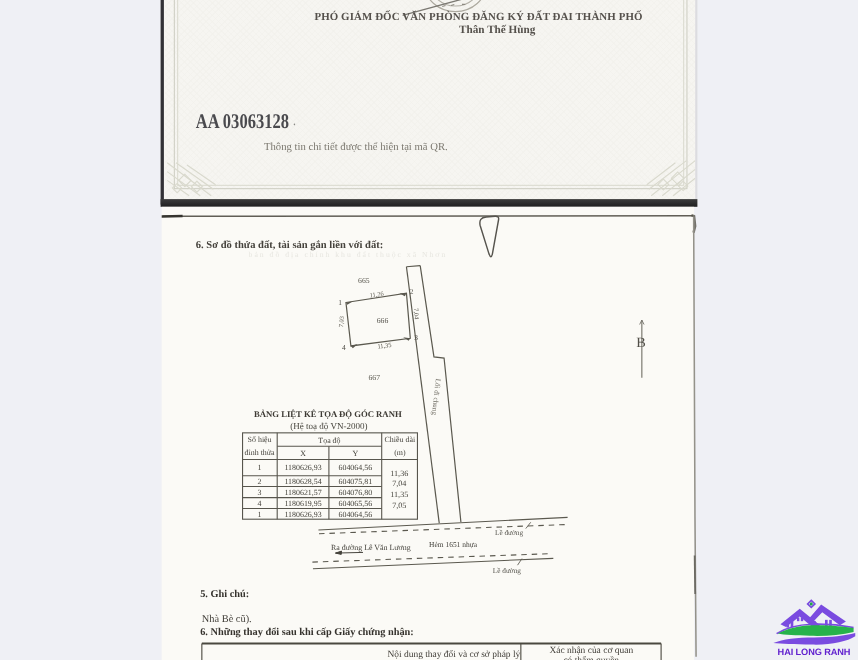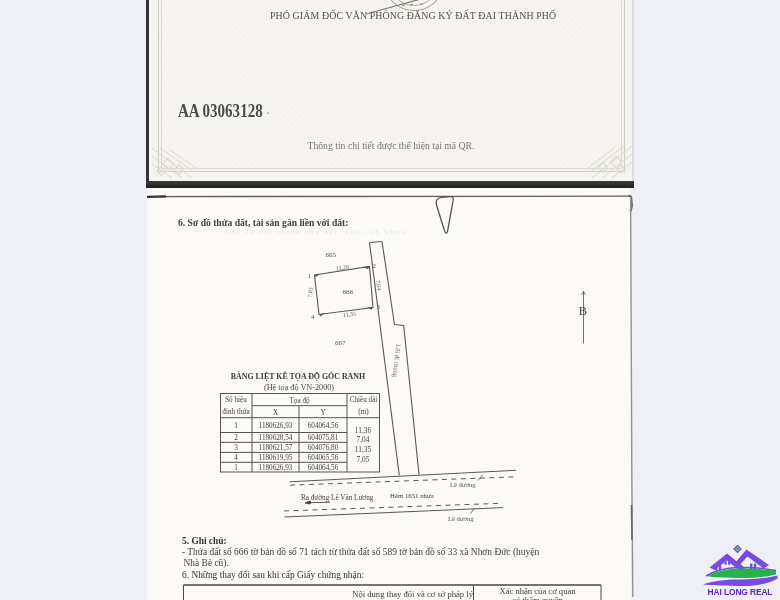--- a/index.html
+++ b/index.html
@@ -47,26 +47,27 @@
 
   <svg class="abs" style="left:350px;top:0;" width="120" height="22" viewBox="0 0 120 22">
     <g fill="none">
       <ellipse cx="64" cy="-14.5" rx="28" ry="25" stroke="#aca99f" stroke-width="1.1"></ellipse>
       <ellipse cx="64" cy="-14.5" rx="22.5" ry="20" stroke="#b2afa6" stroke-width="1"></ellipse>
       <path d="M16 14 L82 -4" stroke="#7b7972" stroke-width="1.2"></path>
       <path d="M52 6 l3 -1 M60 5 l3 -1 M70 4 l3 0" stroke="#8e8b82" stroke-width="1"></path>
     </g>
   </svg>
 
-  <div class="abs" style="left:270px;top:10px;width:350px;font-size:9.9px;font-weight:normal;color:#55514c;letter-spacing:.1px;">PHÓ GIÁM ĐỐC VĂN PHÒNG ĐĂNG KÝ ĐẤT ĐAI THÀNH PHỐ</div>
-
+  <div class="abs" style="left:260px;top:10px;width:350px;text-align:center;font-size:9.9px;font-weight:bold;color:#55514c;letter-spacing:.1px;">PHÓ GIÁM ĐỐC VĂN PHÒNG ĐĂNG KÝ ĐẤT ĐAI THÀNH PHỐ</div>
+
+  <div class="abs" style="left:350px;top:21.5px;width:204px;text-align:center;font-size:10.2px;font-weight:bold;color:#55514c;">Thân Thế Hùng</div>
 
   <div class="abs" style="left:178px;top:99.5px;font-size:19px;font-weight:bold;color:#4a4a4e;transform:scaleX(.79);transform-origin:0 0;letter-spacing:0px;">AA 03063128 <span style="font-size:10px;color:#8a8a86;">·</span></div>
 
-  <div class="abs" style="left:240px;top:140px;width:302px;text-align:center;font-size:9.7px;color:#7b786f;">Thông tin chi tiết được thể hiện tại mã QR.</div>
+  <div class="abs" style="left:240px;top:128px;width:302px;font-size:9.7px;color:#7b786f;">Thông tin chi tiết được thể hiện tại mã QR.</div>
 
   <div class="abs" style="left:147px;top:188px;width:484px;height:412px;background:#fbfaf6;"></div>
 
   <div class="abs" style="left:178px;top:217px;font-size:9.6px;font-weight:bold;color:#45423c;">6. Sơ đồ thửa đất, tài sản gắn liền với đất:</div>
 
   <div class="abs" style="left:226px;top:228px;width:250px;font-size:7px;color:#e7e6e0;letter-spacing:1.8px;">bản đồ địa chính khu đất thuộc xã Nhơn</div>
 
   <svg class="abs" style="left:0;top:0;" width="780" height="600" viewBox="0 0 780 600">
 
     <g>
@@ -209,25 +210,24 @@
     <g stroke="#4a483f" stroke-width="1" fill="none">
       <path d="M183.5 585 L601 585" stroke-width="1.6"></path>
       <path d="M183.5 585 L183.5 600"></path>
       <path d="M473.5 585 L473.5 600"></path>
       <path d="M601 585 L601 600"></path>
     </g>
   </svg>
 
   <div class="abs" style="left:182px;top:535.5px;font-size:9.4px;font-weight:bold;color:#36332e;">5. Ghi chú:</div>
 
-  <div class="abs" style="left:182px;top:547px;font-size:9.45px;color:#403d37;">- Thửa đất số 666 tờ bản đồ số 71 tách từ thửa đất số 589 tờ bản đồ số 33 xã Nhơn Đức (huyện</div>
 
   <div class="abs" style="left:183.5px;top:557.5px;font-size:9.45px;color:#403d37;text-align:right;">Nhà Bè cũ).</div>
 
-  <div class="abs" style="left:182px;top:569.5px;font-size:9.4px;font-weight:normal;color:#36332e;">6. Những thay đổi sau khi cấp Giấy chứng nhận:</div>
+  <div class="abs" style="left:182px;top:569.5px;font-size:9.4px;font-weight:bold;color:#36332e;">6. Những thay đổi sau khi cấp Giấy chứng nhận:</div>
 
   <div class="abs" style="left:183px;top:588.5px;width:290px;text-align:right;font-size:8.6px;color:#403d37;">Nội dung thay đổi và cơ sở pháp lý</div>
 
   <div class="abs" style="left:474px;top:586.5px;width:127px;text-align:center;font-size:8.6px;color:#403d37;line-height:9.5px;">Xác nhận của cơ quan<br>có thẩm quyền</div>
 
   <svg class="abs" style="left:700px;top:540px;" width="80" height="60" viewBox="0 0 80 60">
 
     <path d="M46.5 9.5 L69 25 L63.5 28.5 L47.5 16.5 L39.5 25 L34.5 23.5 Z" fill="#7a4be0"></path>
 
     <rect x="50" y="23.5" width="2.4" height="5.5" fill="#7a4be0"></rect>
@@ -245,15 +245,15 @@
     <path d="M37.5 5.8 L40.8 9 L37.5 12.2 L34.2 9 Z" fill="none" stroke="#7a4be0" stroke-width="1.5"></path>
     <circle cx="37.5" cy="9" r="1.4" fill="#22a14b"></circle>
 
     <path d="M3 44.5 C 12 41 24 39.5 40 39.5 C 56 39.5 68 38 77.5 35.5 L77.5 38.5 C 70 43.5 55 46.5 38 46 C 22 45.6 10 45.2 3 44.5 Z" fill="#7a4be0"></path>
 
     <path d="M6 36 C 14 31 24 28 38 27.5 C 52 27 63 28 76 30.5" stroke="#7a4be0" stroke-width="1.5" fill="none"></path>
 
     <path d="M7 36 C 16 31.5 26 29 38 28.5 C 54 28 66 29.5 76 31 L76 34.5 C 64 37.5 50 38.5 36 38 C 24 37.6 13 37.5 7 36 Z" fill="#27b24b"></path>
   </svg>
 
-  <div class="abs" style="left:702px;top:587px;width:76px;text-align:center;font-family:'Liberation Sans',sans-serif;font-weight:bold;font-size:8.4px;color:#6222cf;letter-spacing:-0.1px;">HAI LONG REAL</div>
+  <div class="abs" style="left:702px;top:587px;width:76px;text-align:center;font-family:'Liberation Sans',sans-serif;font-weight:bold;font-size:8.4px;color:#6222cf;letter-spacing:-0.1px;">HAI LONG RANH</div>
 
 </div>
 
 </body></html>

